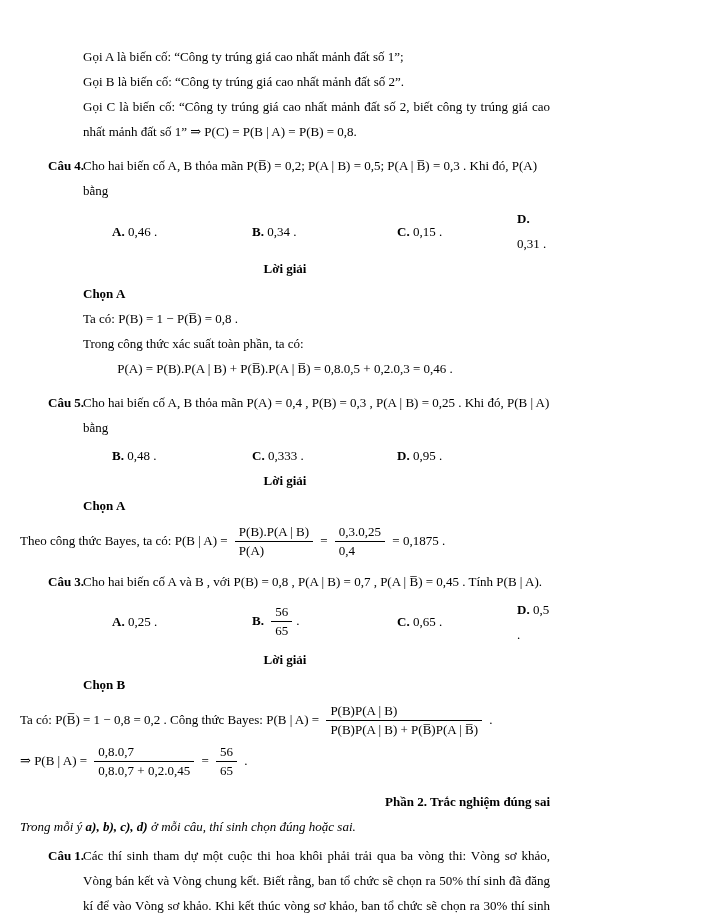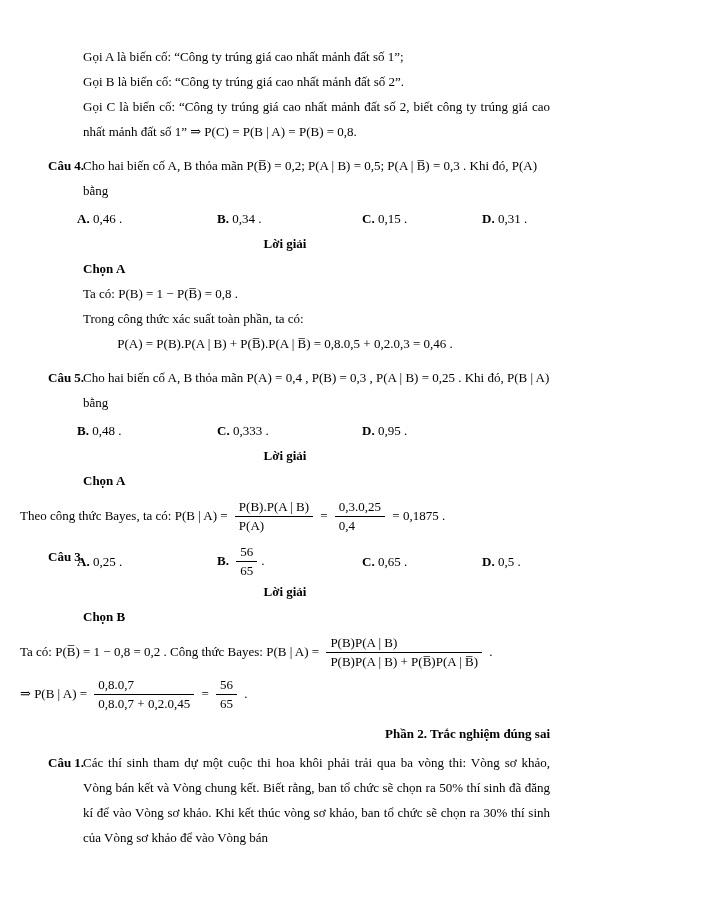--- a/index.html
+++ b/index.html
@@ -15,21 +15,21 @@
   .bold { font-weight: 700; }
   .center { text-align: center; }
   .indent { margin-left: 63px; }
   .justify { text-align: justify; }
   .q-row { position: relative; padding-left: 63px; line-height: 25px; }
   .q-label { position: absolute; left: 28px; top: 0; font-weight: 700; }
   .question { margin-top: 9px; }
   .answers {
     display: grid;
     grid-template-columns: 140px 145px 120px auto;
-    margin-left: 57px;
+    margin-left: 92px;
     margin-top: 3px;
     line-height: 25px;
     align-items: center;
   }
   .akey { font-weight: 700; }
   .frac {
     display: inline-block;
     vertical-align: middle;
     text-align: left;
     margin: 0 4px;
@@ -88,20 +88,21 @@
       <span class="frac"><span class="num">P(B).P(A | B)</span><span class="den">P(A)</span></span>
       <span>=</span>
       <span class="frac"><span class="num">0,3.0,25</span><span class="den">0,4</span></span>
       <span>= 0,1875 .</span>
     </div>
   </div>
 
   <div class="question">
     <div class="q-row">
       <span class="q-label">Câu 3.</span>
+      <span>Cho hai biến cố A và B , với P(B) = 0,8 , P(A | B) = 0,7 , P(A | B̅) = 0,45 . Tính P(B | A).</span>
     </div>
     <div class="answers">
       <span><b class="akey">A.</b> <span>0,25 .</span></span>
       <span><b class="akey">B.</b> <span class="frac"><span class="num">56</span><span class="den">65</span></span><span>.</span></span>
       <span><b class="akey">C.</b> <span>0,65 .</span></span>
       <span><b class="akey">D.</b> <span>0,5 .</span></span>
     </div>
     <p class="center bold">Lời giải</p>
     <p class="indent bold">Chọn B</p>
     <div class="indent frac-line">
@@ -113,19 +114,20 @@
       <span>⇒ P(B | A) =</span>
       <span class="frac"><span class="num">0,8.0,7</span><span class="den">0,8.0,7 + 0,2.0,45</span></span>
       <span>=</span>
       <span class="frac"><span class="num">56</span><span class="den">65</span></span>
       <span>.</span>
     </div>
   </div>
 
   <div class="question">
     <p class="sec-heading">Phần 2. Trắc nghiệm đúng sai</p>
+    <p class="note"><span>Trong mỗi ý </span><span class="nb">a), b), c), d)</span><span> ở mỗi câu, thí sinh chọn đúng hoặc sai.</span></p>
     <div class="q-row justify" style="margin-top:4px;">
       <span class="q-label">Câu 1.</span>
       <span>Các thí sinh tham dự một cuộc thi hoa khôi phải trải qua ba vòng thi: Vòng sơ khảo, Vòng bán kết và Vòng chung kết. Biết rằng, ban tổ chức sẽ chọn ra 50% thí sinh đã đăng kí để vào Vòng sơ khảo. Khi kết thúc vòng sơ khảo, ban tổ chức sẽ chọn ra 30% thí sinh của Vòng sơ khảo để vào Vòng bán</span>
     </div>
   </div>
 
 </div>
 
 </body></html>

